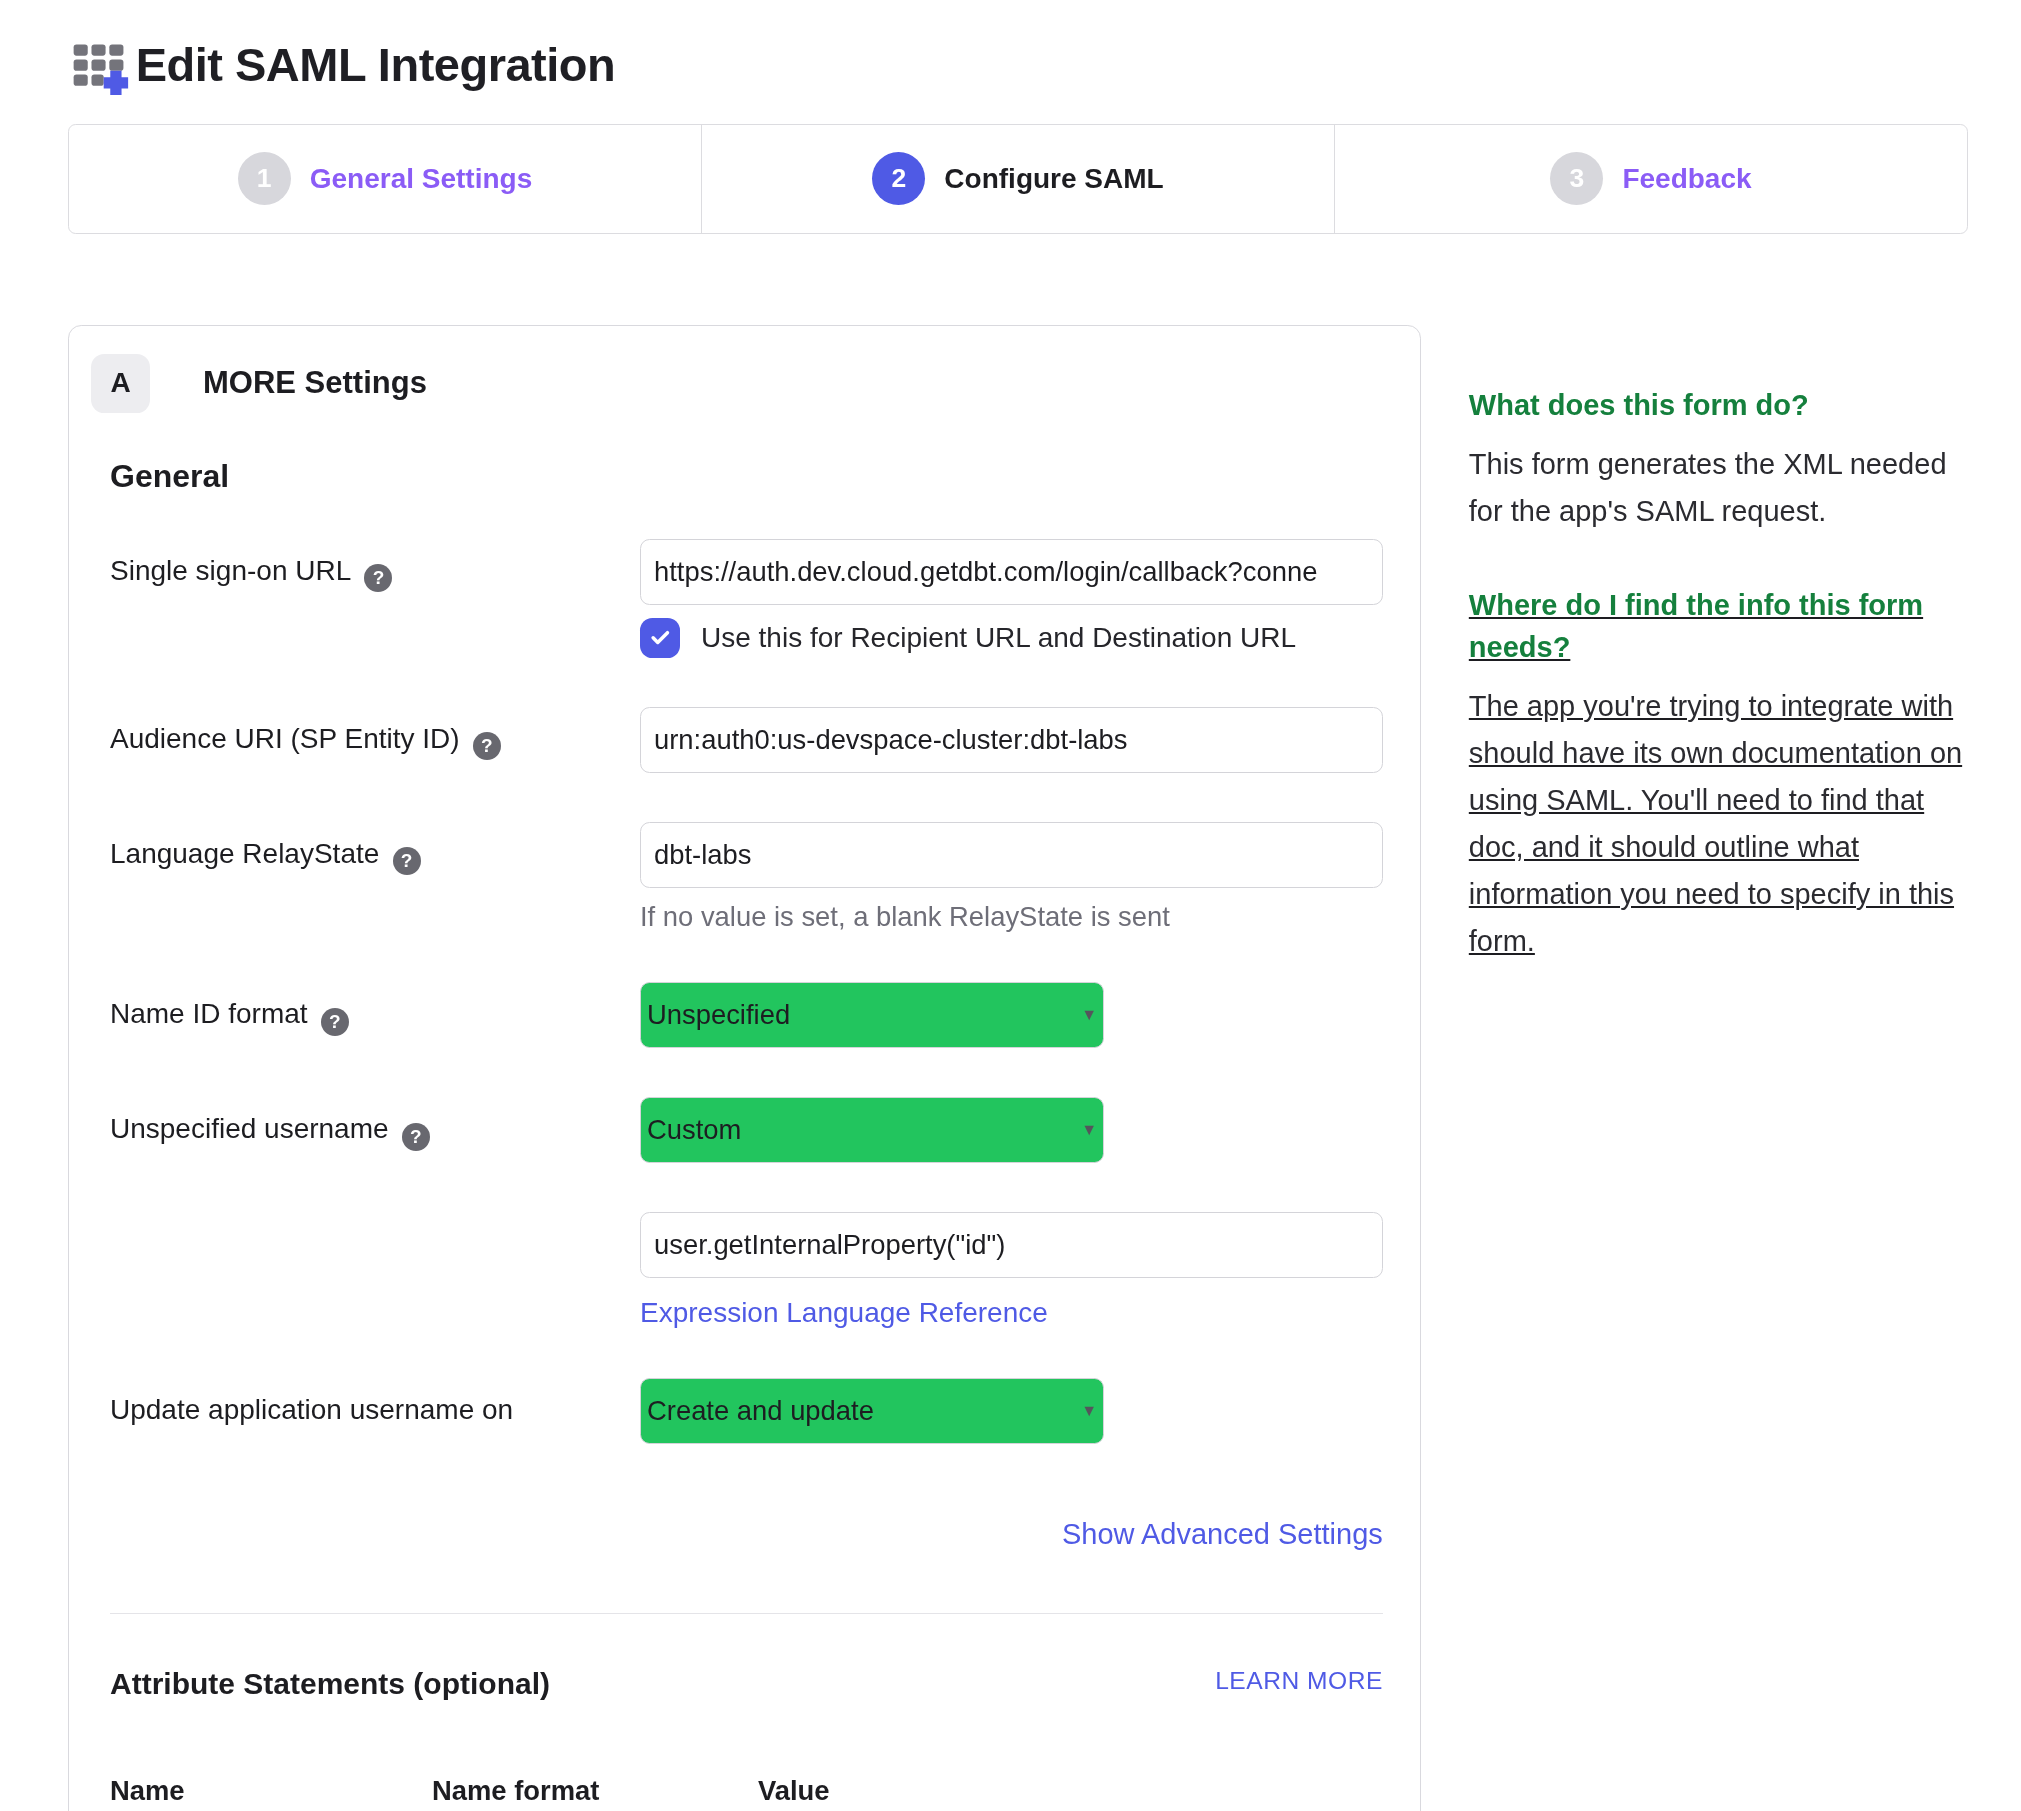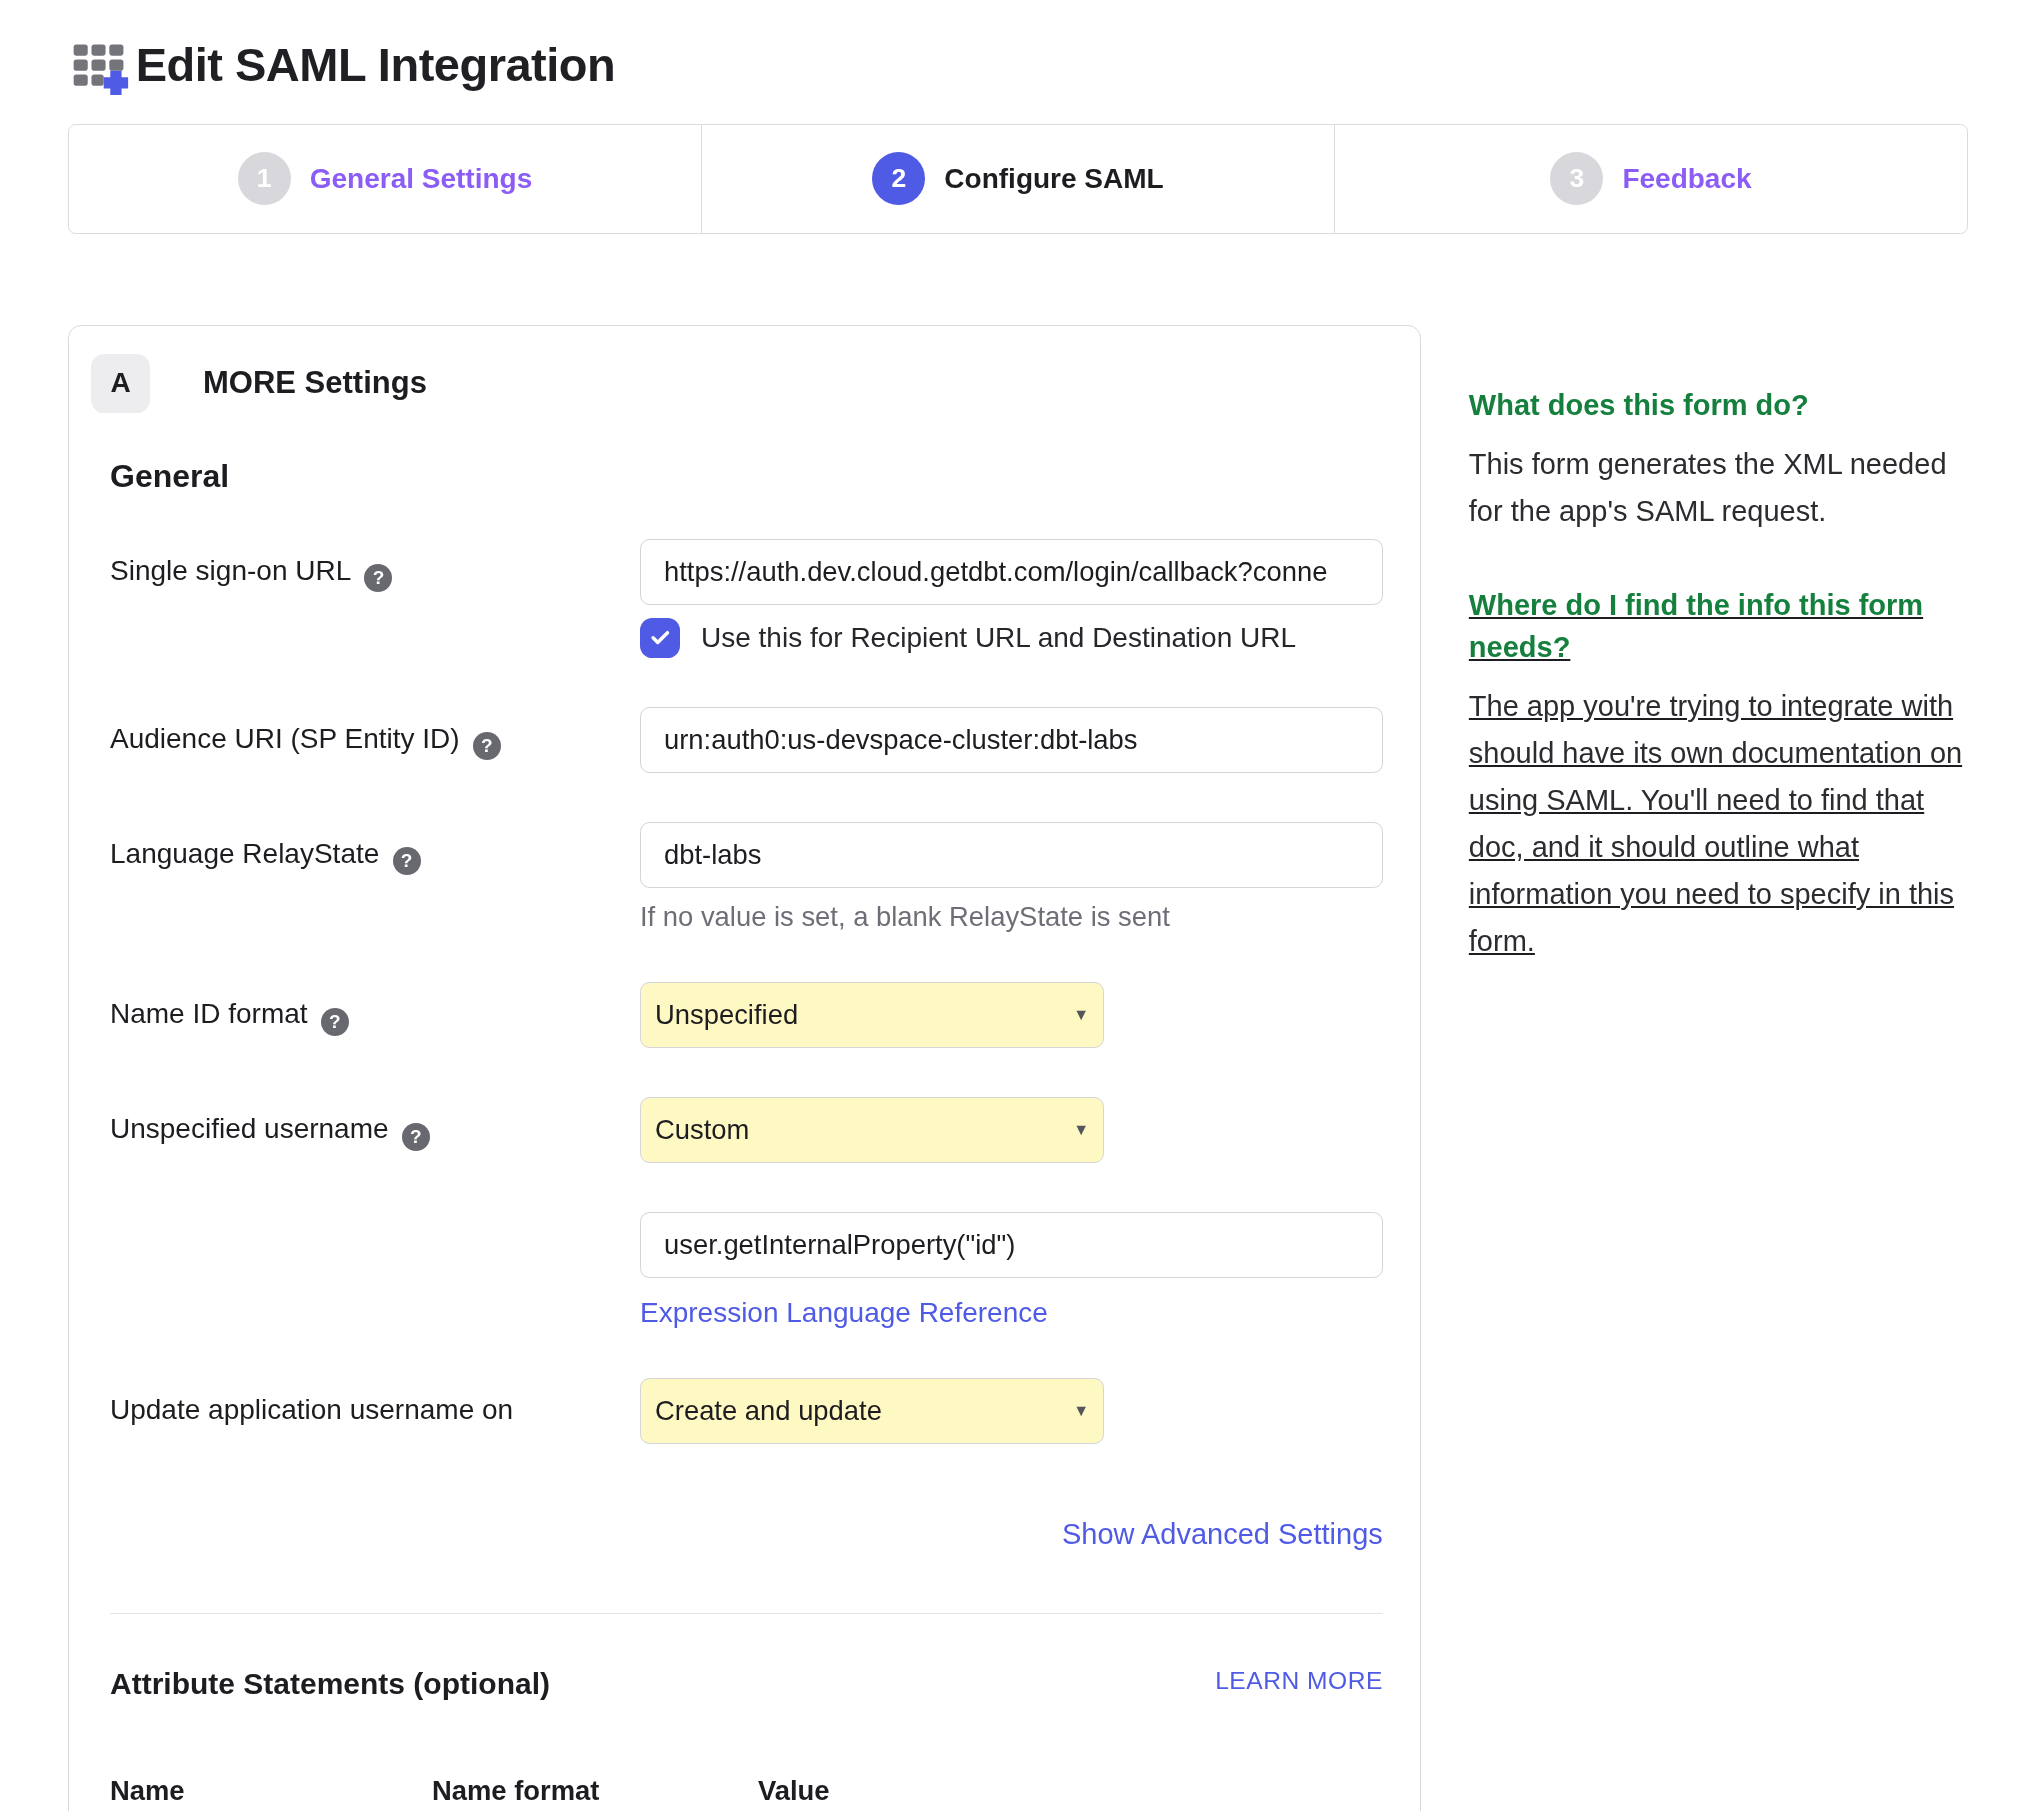--- a/index.html
+++ b/index.html
@@ -33,24 +33,24 @@
   h3.general-heading { font-size:32px; font-weight:700; margin-bottom:44px; }
 
   
   .form-row { display:flex; margin-bottom:49px; }
   .form-label { width:530px; padding-top:16px; font-size:28px; color:#1d1d21; }
   .form-field { flex:1; min-width:0; }
   .help-icon { display:inline-flex; width:28px; height:28px; border-radius:50%; background:#68686f;
     color:#fff; font-size:19px; font-weight:700; align-items:center; justify-content:center;
     margin-left:13.2px; vertical-align:-4.7px; cursor:pointer; }
   input.text-input { width:100%; height:66px; border:1.9px solid #d4d4d9; border-radius:9.5px;
-    padding:0 23px; font-size:27.4px; color:#1d1d21; font-family:inherit; background:#fff;
+    padding:0 13px; font-size:27.4px; color:#1d1d21; font-family:inherit; background:#fff;
     white-space:nowrap; overflow:hidden; text-overflow:clip; }
-  .select { width:464px; height:66px; border:1.9px solid #d4d4d9; border-radius:9.5px; background:#fef9c3;
-    display:flex; align-items:center; justify-content:space-between; padding:0 14px; font-size:27.4px; cursor:pointer; }
+  .select { width:464px; height:66px; border:1.9px solid #d4d4d9; border-radius:9.5px; background:#22c55e;
+    display:flex; align-items:center; justify-content:space-between; padding:0 6px; font-size:27.4px; cursor:pointer; }
   .select .caret { font-size:16px; color:#55555c; }
   .hint { margin-top:13.2px; font-size:27.4px; color:#6e6e78; }
   .checkbox-row { display:flex; align-items:center; gap:21px; margin-top:13.2px; }
   .checkbox { width:40px; height:40px; border-radius:12.3px; background:var(--accent);
     display:flex; align-items:center; justify-content:center; cursor:pointer; flex:none; }
   .checkbox svg { width:24.6px; height:24.6px; }
   .checkbox-label { font-size:28px; color:#26262b; }
   a.inline-link { color:var(--accent); text-decoration:none; font-size:28px; cursor:pointer; }
   .expr-link-row { margin-top:19px; }
   .advanced-row { text-align:right; margin-top:74px; }

